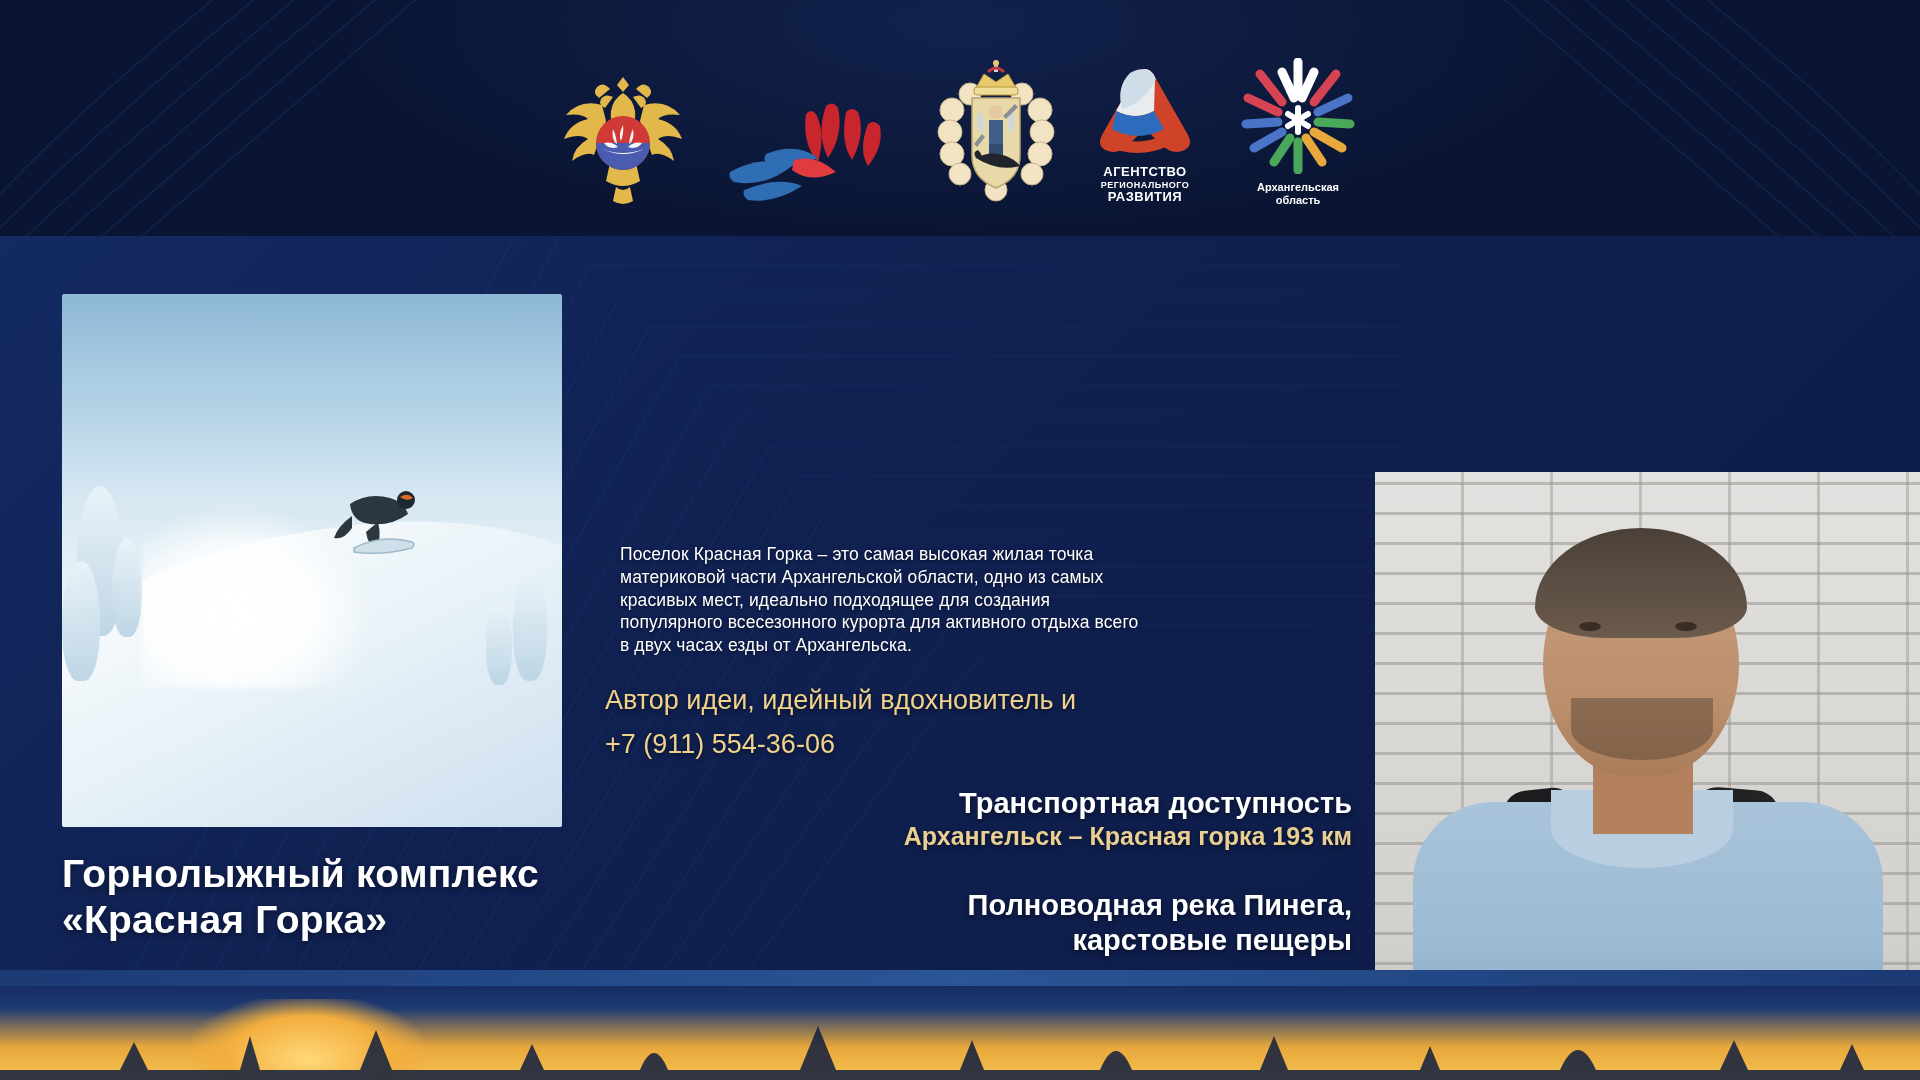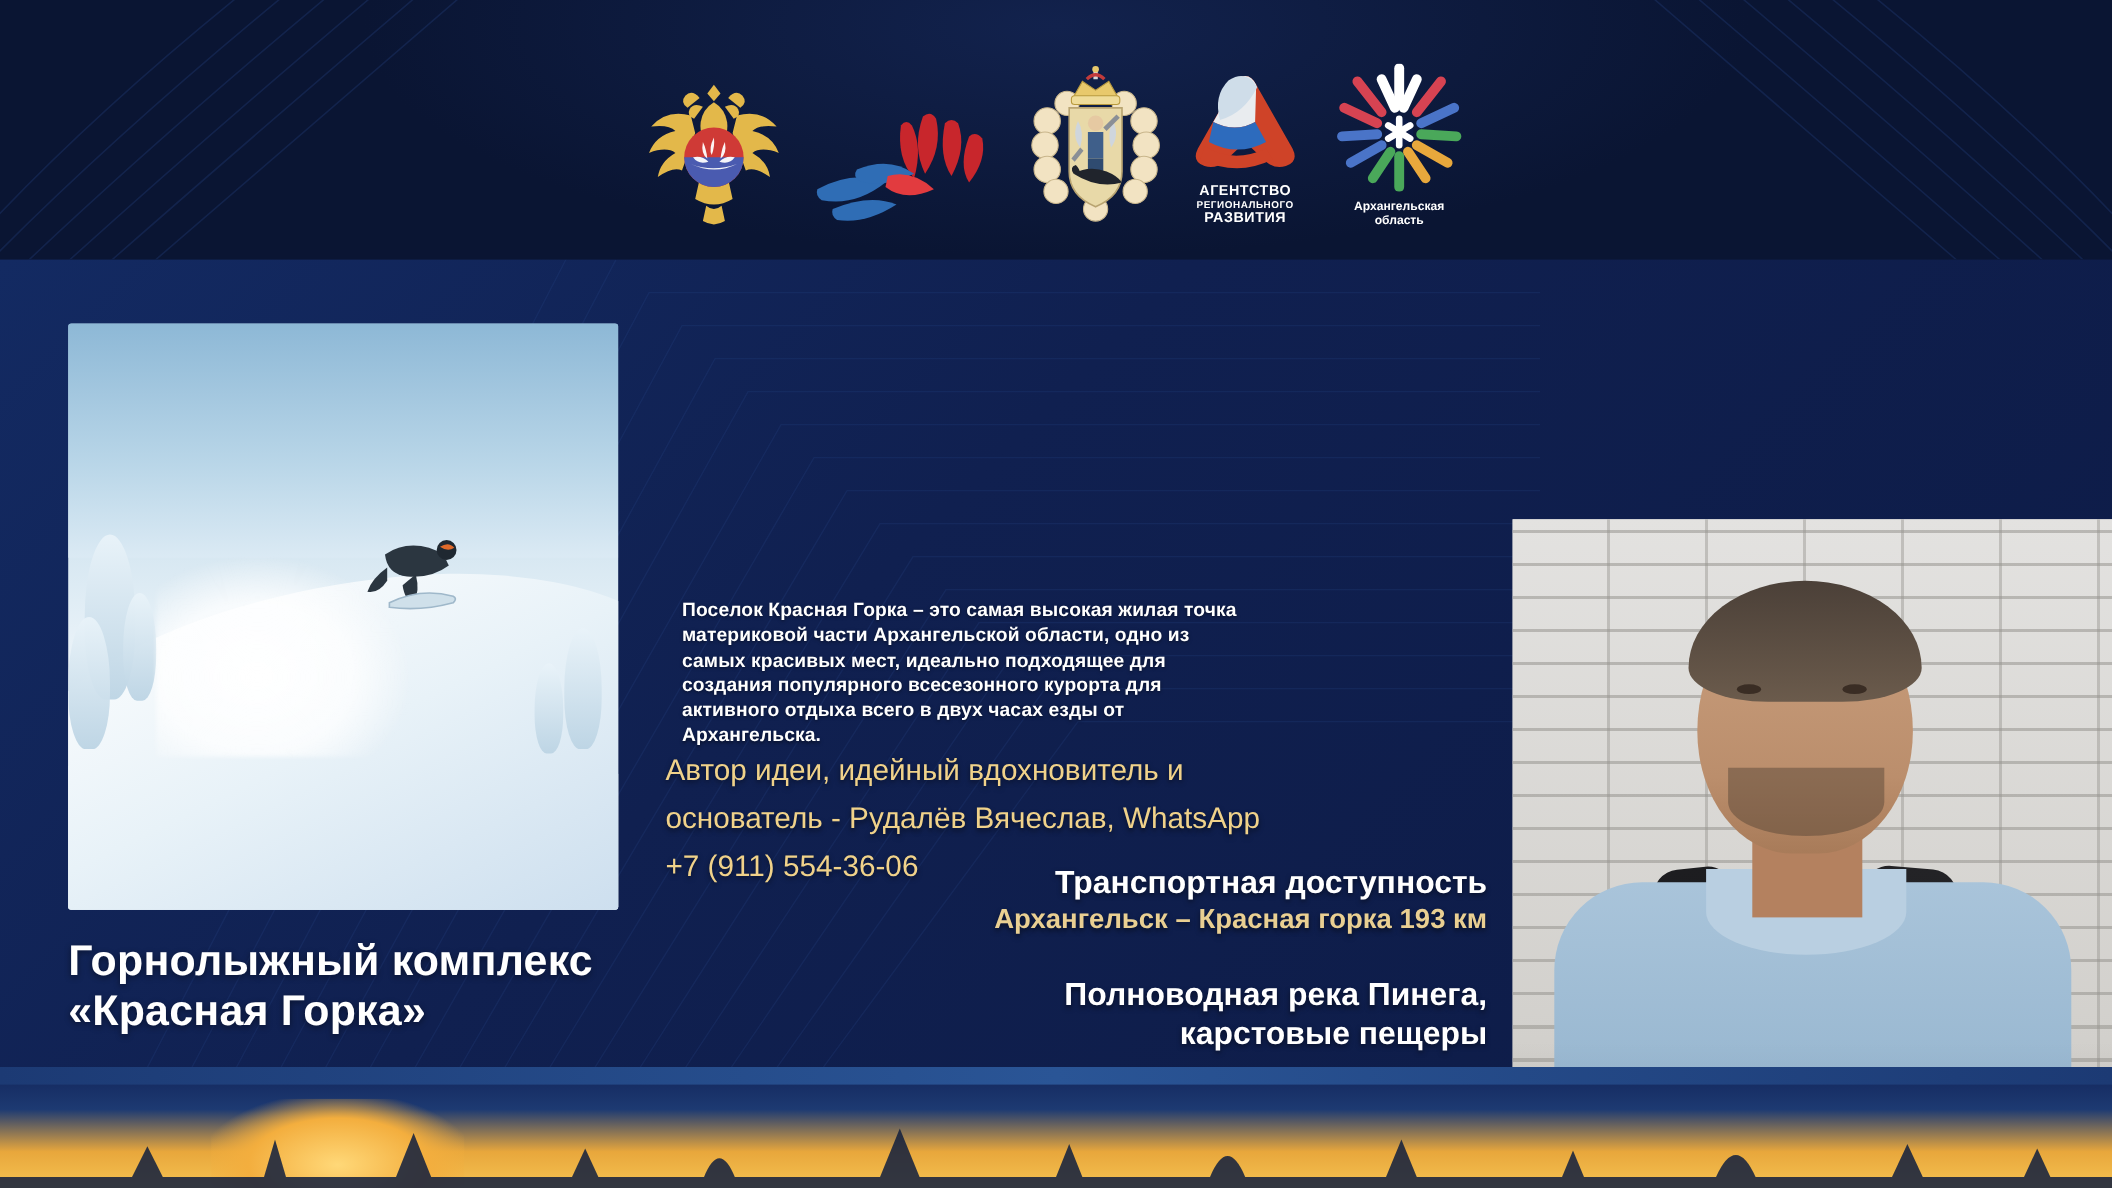--- a/index.html
+++ b/index.html
@@ -28,21 +28,21 @@
   }
   .header-arcs {
     position:absolute; inset:0;
     opacity:.5;
     pointer-events:none;
   }
   .logo-row {
     position:absolute;
     left:0; right:0; top:18px;
     display:flex; align-items:flex-end; justify-content:center;
-    gap:21px;
+    gap:34px;
     height:190px;
   }
   .logo { position:relative; flex:0 0 auto; }
 
   
   .logo-eagle { width:130px; height:145px; }
   
   .logo-flower { width:180px; height:110px; }
   
   .logo-coa { width:120px; height:150px; }
@@ -112,21 +112,21 @@
     font-size:39px; font-weight:bold; line-height:1.18;
     letter-spacing:.2px;
     text-shadow:0 2px 6px rgba(0,0,0,.45);
   }
 
   
   .desc {
     position:absolute; left:620px; top:307px;
     width:520px;
     color:#ffffff;
-    font-size:17.5px; font-weight:bold; line-height:1.30;
+    font-size:17.5px; font-weight:normal; line-height:1.30;
     letter-spacing:.1px;
     text-shadow:0 1px 3px rgba(0,0,0,.5);
   }
 
   
   .author {
     position:absolute; left:605px; top:443px;
     width:700px;
     color:#f0d28a;
     font-size:27px; font-weight:normal; line-height:1.62;
@@ -451,21 +451,20 @@
 
     <div class="ski-title">
       <div>Горнолыжный комплекс</div>
       <div>«Красная Горка»</div>
     </div>
 
     <div class="desc">Поселок Красная Горка – это самая высокая жилая точка материковой части Архангельской области, одно из самых красивых мест, идеально подходящее для создания популярного всесезонного курорта для активного отдыха всего в двух часах езды от Архангельска.</div>
 
     <div class="author">
       <div>Автор идеи, идейный вдохновитель и</div>
-      <div>основатель  - Рудалёв Вячеслав, WhatsApp</div>
       <div>+7 (911) 554-36-06</div>
     </div>
 
     <div class="features">
       <div class="feat feat-1">
         <div class="feat-white">Транспортная доступность</div>
         <div class="feat-gold">Архангельск – Красная горка 193 км</div>
       </div>
       <div class="feat feat-2">
         <div class="feat-white">Полноводная река Пинега,</div>

